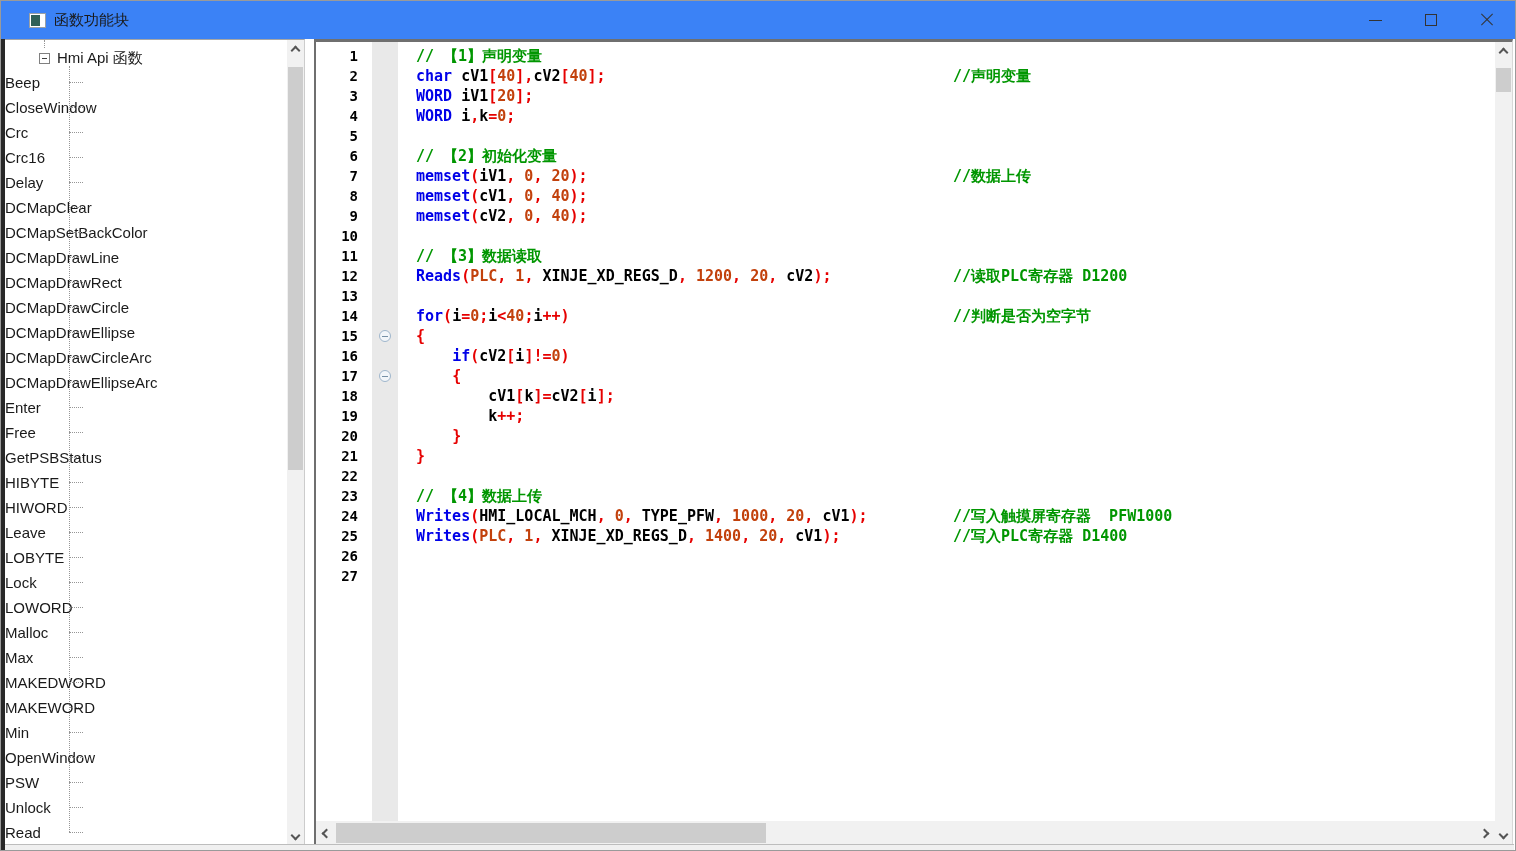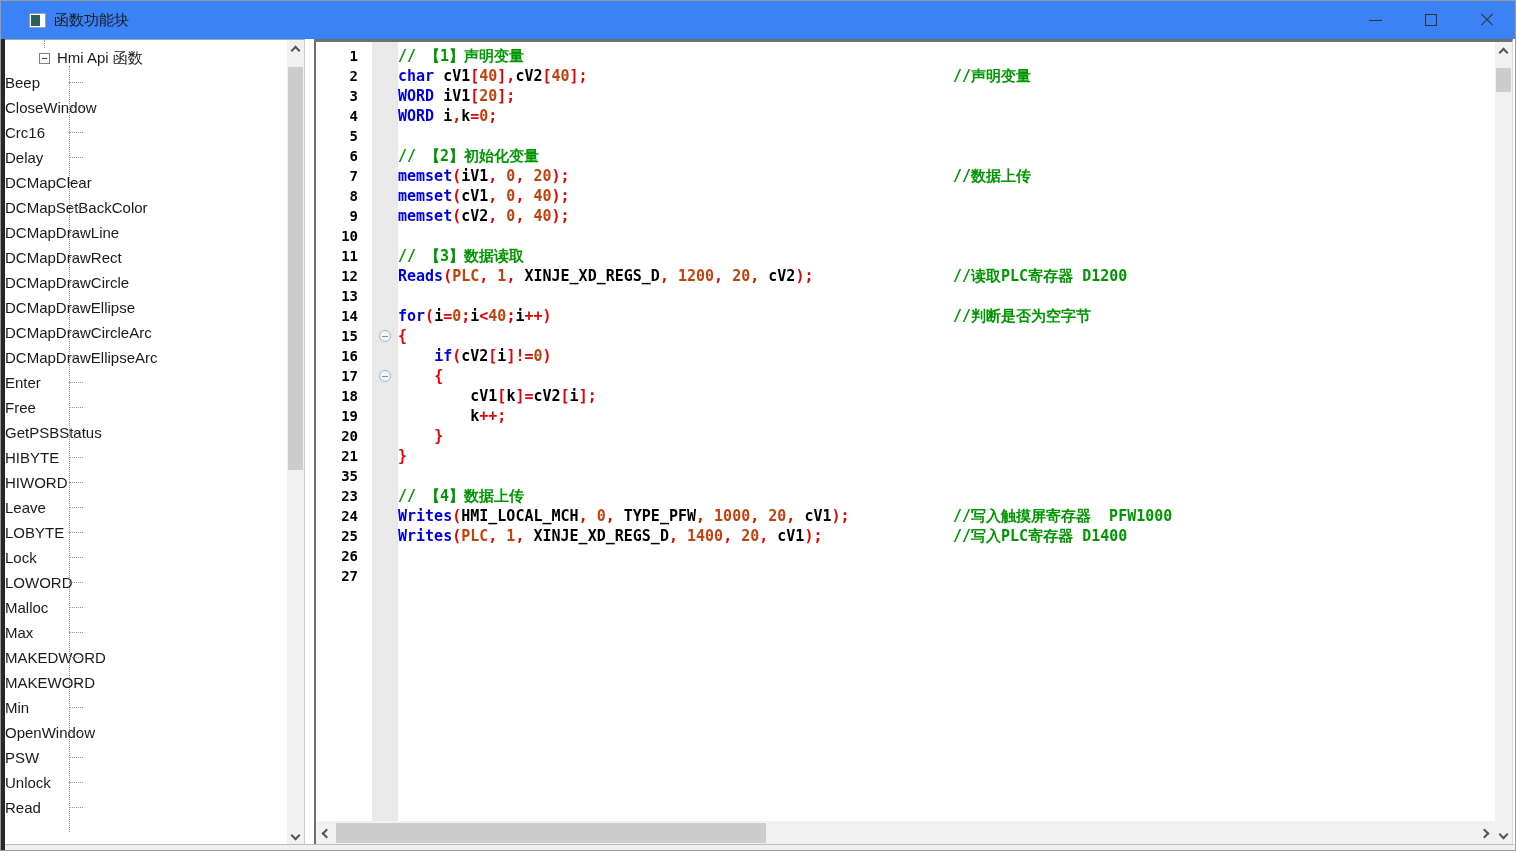--- a/index.html
+++ b/index.html
@@ -43,21 +43,21 @@
   .edit-content { position:absolute; left:0; top:0; right:17px; bottom:24px; overflow:hidden; background:#fff; padding-top:4px; }
   .gutter-bg { position:absolute; left:0; top:0; bottom:0; width:56px; background:#fff; }
   .foldcol-bg { position:absolute; left:56px; top:0; bottom:0; width:26px; background:#e9e9e9; }
   .code-line { position:relative; display:flex; height:20px; }
   .ln { flex:0 0 56px; padding-right:14px; text-align:right;
     font-family:"DejaVu Sans Mono", monospace; font-weight:bold; font-size:14px; line-height:20px; color:#000; }
   .fold { flex:0 0 26px; display:flex; align-items:center; justify-content:center; }
   .fold-marker { width:12px; height:12px; border-radius:50%; border:1px solid #9fb6cc; background:#f2f6fa;
     display:flex; align-items:center; justify-content:center; }
   .fm-line { width:6px; height:0; border-top:1.5px solid #7690a6; display:block; }
-  .code-text { margin:0; position:relative; flex:1; padding-left:0; white-space:pre;
+  .code-text { margin:0; position:relative; flex:1; padding-left:18px; white-space:pre;
     font-family:"DejaVu Sans Mono", monospace; font-weight:bold; font-size:15px; line-height:20px; }
   .tk-k { color:#0000e8; } .tk-i { color:#000000; } .tk-n { color:#c2410c; }
   .tk-p { color:#e60000; } .tk-c { color:#009600; }
   .side-comment { position:absolute; left:555px; top:0; color:#009600; white-space:pre; }
   
   .sb { position:absolute; background:#f1f1f1; }
   .sb-v { width:17px; top:0; bottom:0; right:0; }
   .sb-h { height:24px; left:0; right:17px; bottom:0; }
   .sb-btn { position:absolute; display:flex; align-items:center; justify-content:center; background:#f1f1f1; }
   .sb-v .sb-btn { width:17px; height:17px; left:0; }
@@ -109,20 +109,23 @@
     </div>
     <div class="tree-vline"></div>
     <div id="tree-items" class="tree-items">
         <div class="tree-item">
           <span class="tree-label">Beep</span>
         </div>
         <div class="tree-item">
           <span class="tree-label">CloseWindow</span>
         </div>
         <div class="tree-item">
+          <span class="tree-label">Crc</span>
+        </div>
+        <div class="tree-item">
           <span class="tree-label">Crc16</span>
         </div>
         <div class="tree-item">
           <span class="tree-label">Delay</span>
         </div>
         <div class="tree-item">
           <span class="tree-label">DCMapClear</span>
         </div>
         <div class="tree-item">
           <span class="tree-label">DCMapSetBackColor</span>
@@ -323,21 +326,21 @@
             <span class="ln">20</span>
             <span class="fold"></span>
             <pre class="code-text"><span class="tk-i">    </span><span class="tk-p">}</span></pre>
           </div>
           <div class="code-line">
             <span class="ln">21</span>
             <span class="fold"></span>
             <pre class="code-text"><span class="tk-p">}</span></pre>
           </div>
           <div class="code-line">
-            <span class="ln">35</span>
+            <span class="ln">22</span>
             <span class="fold"></span>
             <pre class="code-text"></pre>
           </div>
           <div class="code-line">
             <span class="ln">23</span>
             <span class="fold"></span>
             <pre class="code-text"><span class="tk-c">// 【4】数据上传</span></pre>
           </div>
           <div class="code-line">
             <span class="ln">24</span>

